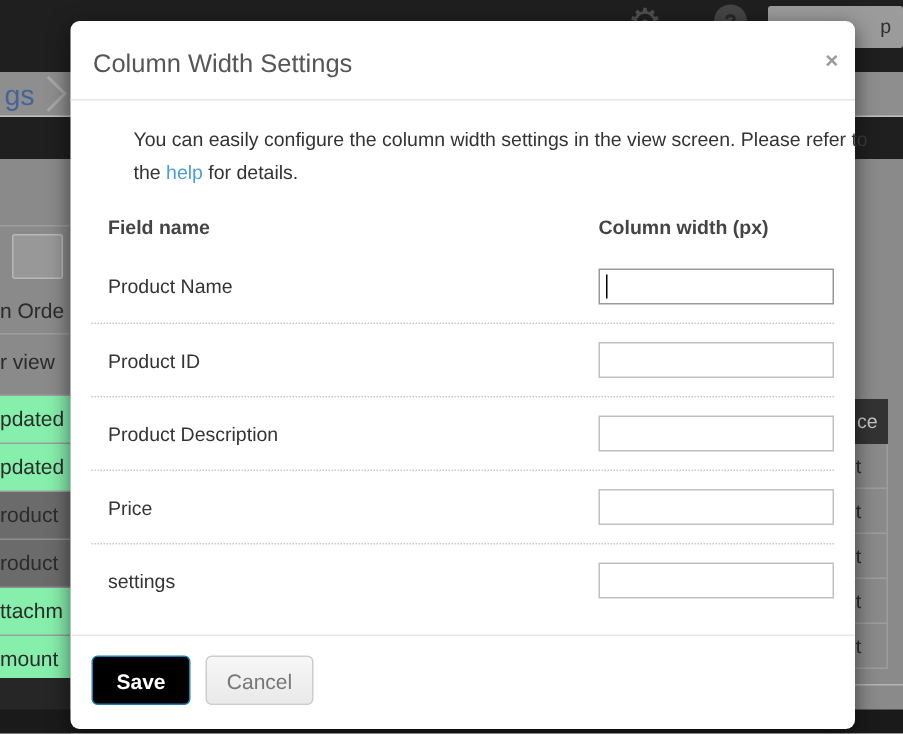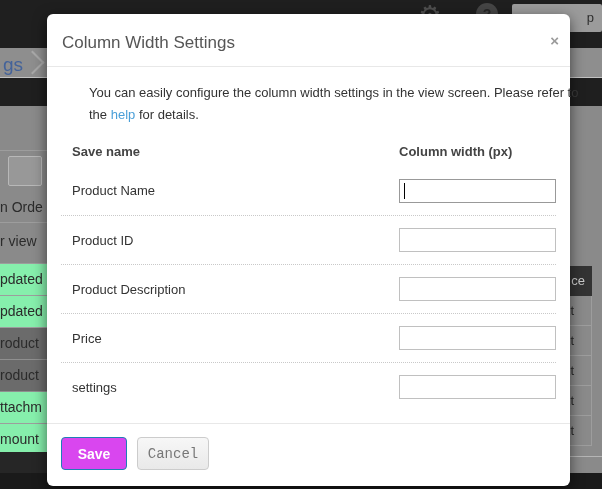--- a/index.html
+++ b/index.html
@@ -45,22 +45,22 @@
   .cols-header .col-field { flex: 1; font-size: 13px; font-weight: bold; color: #444444; }
   .cols-header .col-width { width: 157px; font-size: 13px; font-weight: bold; color: #444444; }
   .field-row { display: flex; align-items: center; height: 49px; padding-left: 11px; }
   .field-row + .field-row { border-top: 1px dotted #c9c9c9; }
   .field-label { flex: 1; font-size: 13px; color: #333333; }
   .input-wrap { position: relative; width: 157px; }
   .width-input { width: 157px; height: 24px; border: 1px solid #c0c0c0; background: #ffffff; font-size: 13px; padding: 2px 4px; outline: none; }
   .width-input.focused { border-color: #999999; }
   .caret { position: absolute; left: 5px; top: 4px; width: 1px; height: 16px; background: #000000; }
   .modal-footer { margin-top: 12px; border-top: 1px solid #e8e8e8; padding: 13px 14px 0 14px; display: flex; }
-  .btn-save { width: 66px; height: 33px; background: #d946ef; border: 1px solid #1f7fb5; border-radius: 4px; color: #ffffff; font-weight: bold; font-size: 14px; font-family: "Liberation Sans", sans-serif; cursor: pointer; }
-  .btn-cancel { margin-left: 10px; width: 72px; height: 33px; background: linear-gradient(#f7f7f7, #e9e9e9); border: 1px solid #cccccc; border-radius: 4px; color: #777777; font-size: 14px; font-family: Liberation Mono, monospace; cursor: pointer; }
+  .btn-save { width: 66px; height: 33px; background: #000000; border: 1px solid #1f7fb5; border-radius: 4px; color: #ffffff; font-weight: bold; font-size: 14px; font-family: "Liberation Sans", sans-serif; cursor: pointer; }
+  .btn-cancel { margin-left: 10px; width: 72px; height: 33px; background: linear-gradient(#f7f7f7, #e9e9e9); border: 1px solid #cccccc; border-radius: 4px; color: #777777; font-size: 14px; font-family: Liberation Sans, sans-serif; cursor: pointer; }
 </style>
 </head>
 <body>
 
 <div class="stage">
 
   <div class="bg">
     <div class="bg-topbar">
       <div class="gear">⚙</div>
       <div class="helpcircle">?</div>
@@ -101,21 +101,21 @@
 
   <div class="modal">
     <div class="modal-header">
       <div class="modal-title">Column Width Settings</div>
       <div class="modal-close">×</div>
     </div>
     <div class="modal-body">
       <p class="modal-desc"><span>You can easily configure the column width settings in the view screen. Please refer to the </span><a class="help-link">help</a><span> for details.</span></p>
 
       <div class="cols-header">
-        <div class="col-field">Save name</div>
+        <div class="col-field">Field name</div>
         <div class="col-width">Column width (px)</div>
       </div>
 
       <div class="field-row">
         <div class="field-label">Product Name</div>
         <div class="input-wrap">
           <input class="width-input focused" type="text" value="" style="">
           <div class="caret"></div>
         </div>
       </div>

